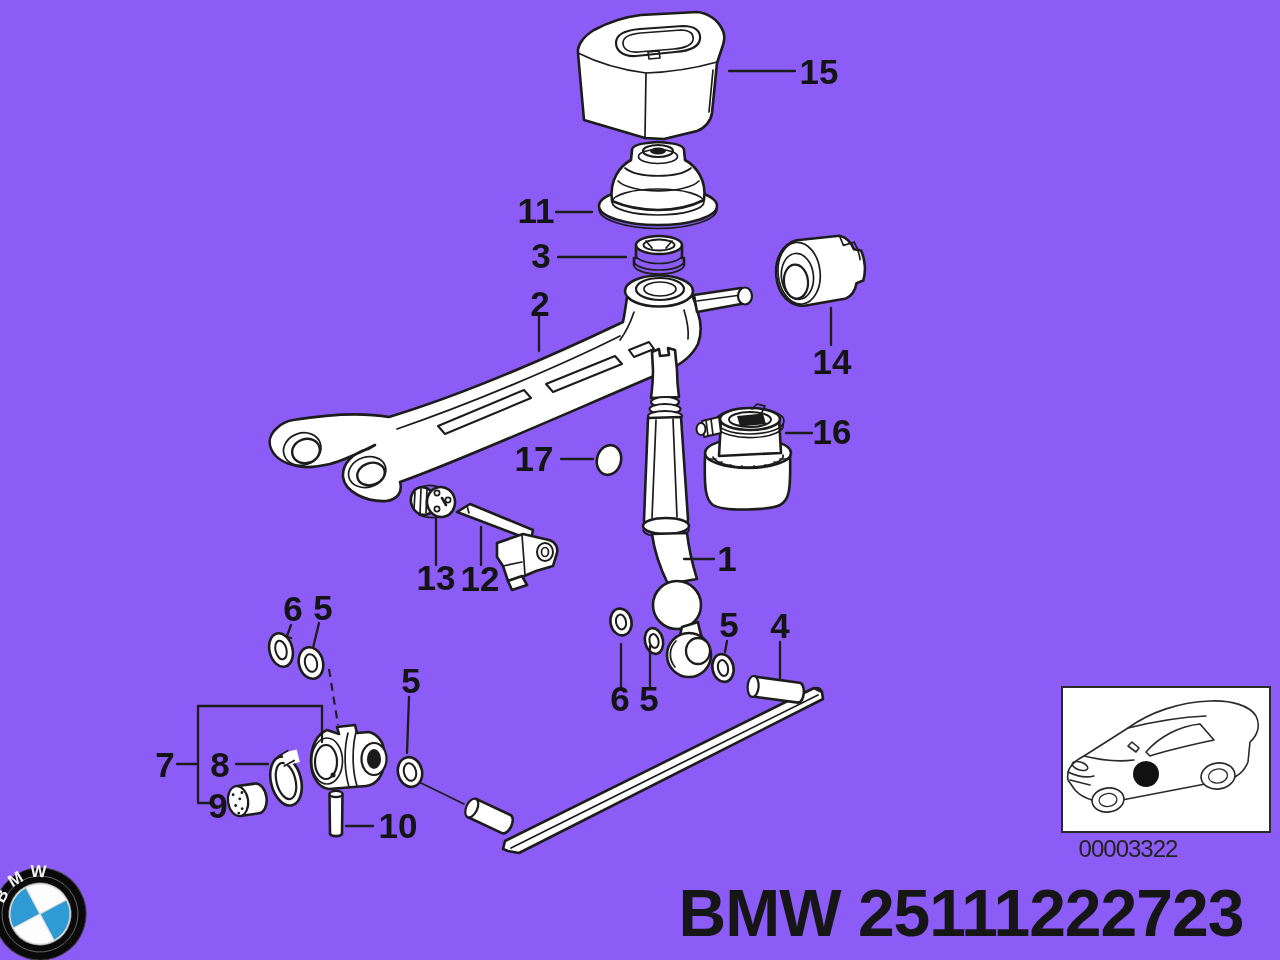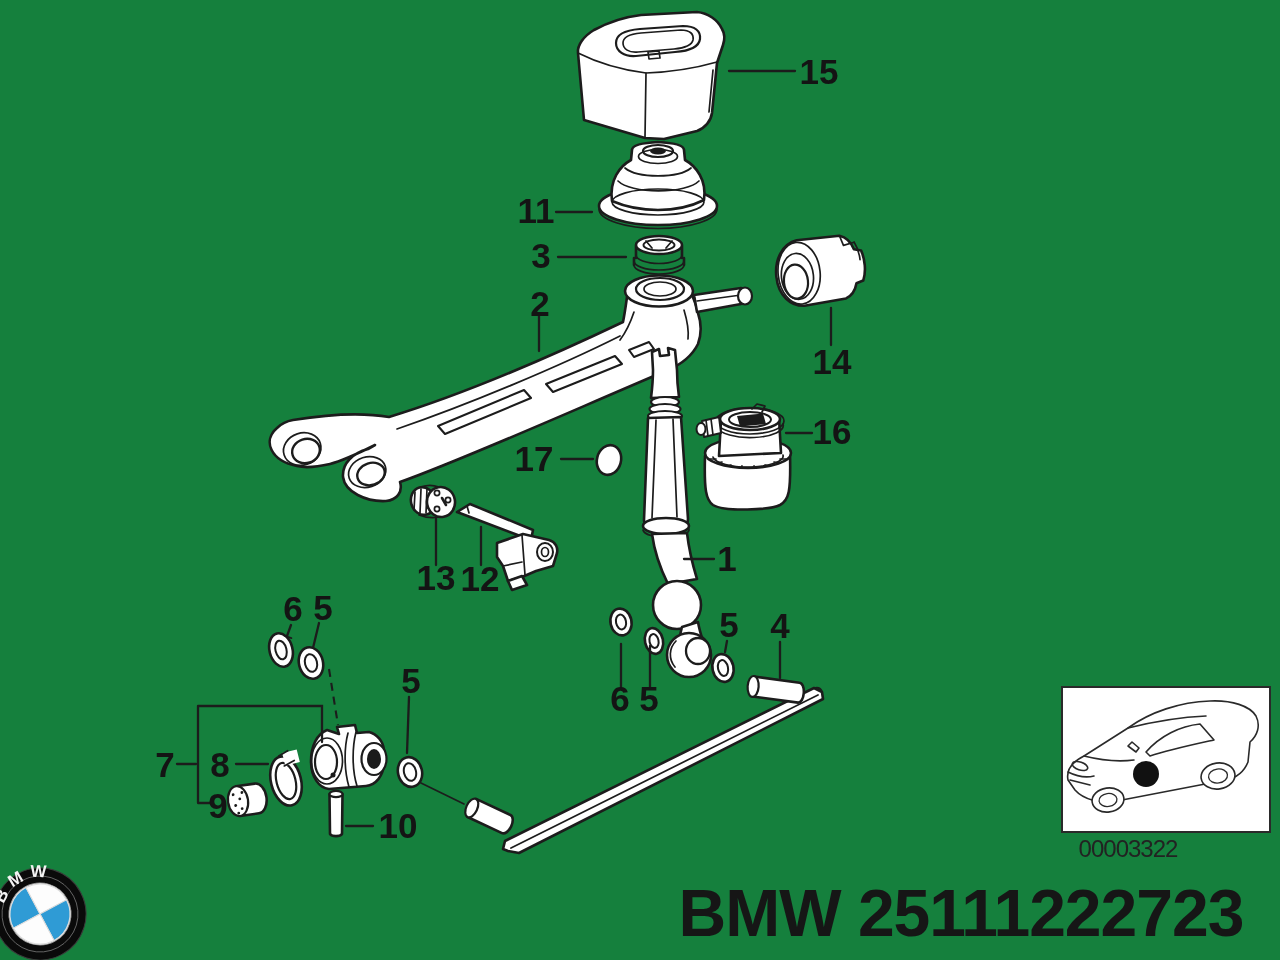--- a/index.html
+++ b/index.html
@@ -1,16 +1,16 @@
 <!DOCTYPE html>
 <html><head>
 <meta charset="utf-8">
 <style>
   html,body{margin:0;padding:0;background:#e8e8e8;}
-  .stage{position:relative;width:1280px;height:960px;background:#15803d;overflow:hidden;
+  .stage{position:relative;width:1280px;height:960px;background:#8b5cf6;overflow:hidden;
          font-family:"Liberation Sans", sans-serif;}
   svg{display:block;width:1280px;height:960px;}
   
   .ln{fill:none;stroke:#1c1c1c;stroke-width:2.6;stroke-linecap:round;stroke-linejoin:round;}
   .fw{fill:#ffffff;stroke:#1c1c1c;stroke-width:2.6;stroke-linecap:round;stroke-linejoin:round;}
   .thin{fill:none;stroke:#1c1c1c;stroke-width:1.7;stroke-linecap:round;stroke-linejoin:round;}
   .ld{fill:none;stroke:#1c1c1c;stroke-width:2.3;stroke-linecap:round;}
   .ldash{fill:none;stroke:#1c1c1c;stroke-width:2.1;stroke-dasharray:8 6;}
   .dark{fill:#1b1b1b;stroke:none;}
   .co{font:700 35px "Liberation Sans", sans-serif;fill:#141414;text-anchor:middle;}

